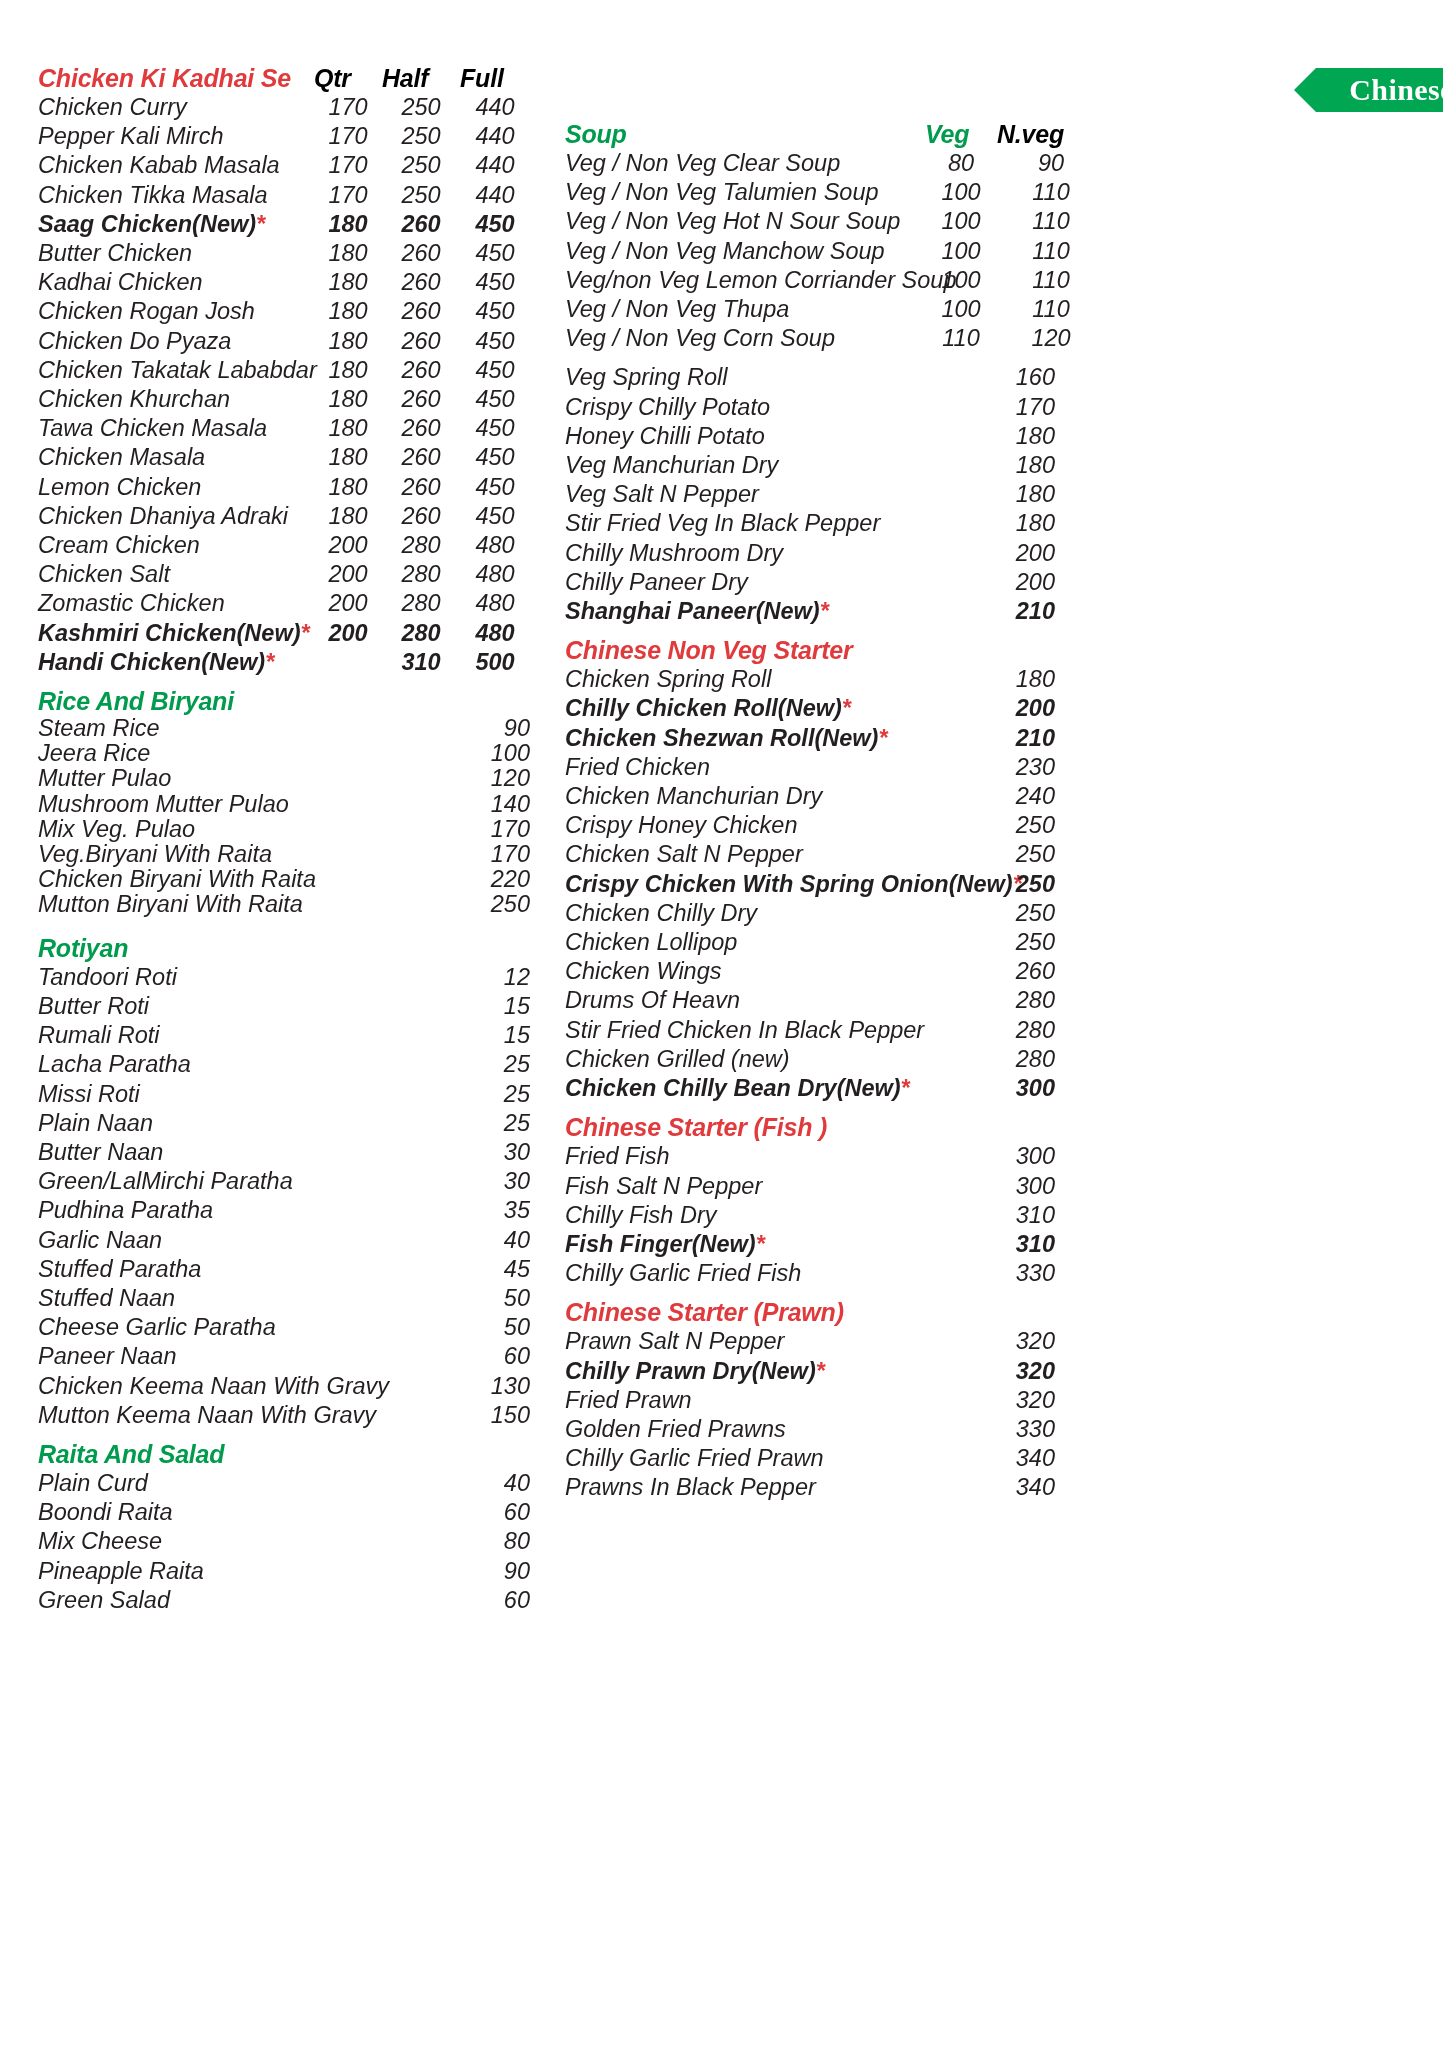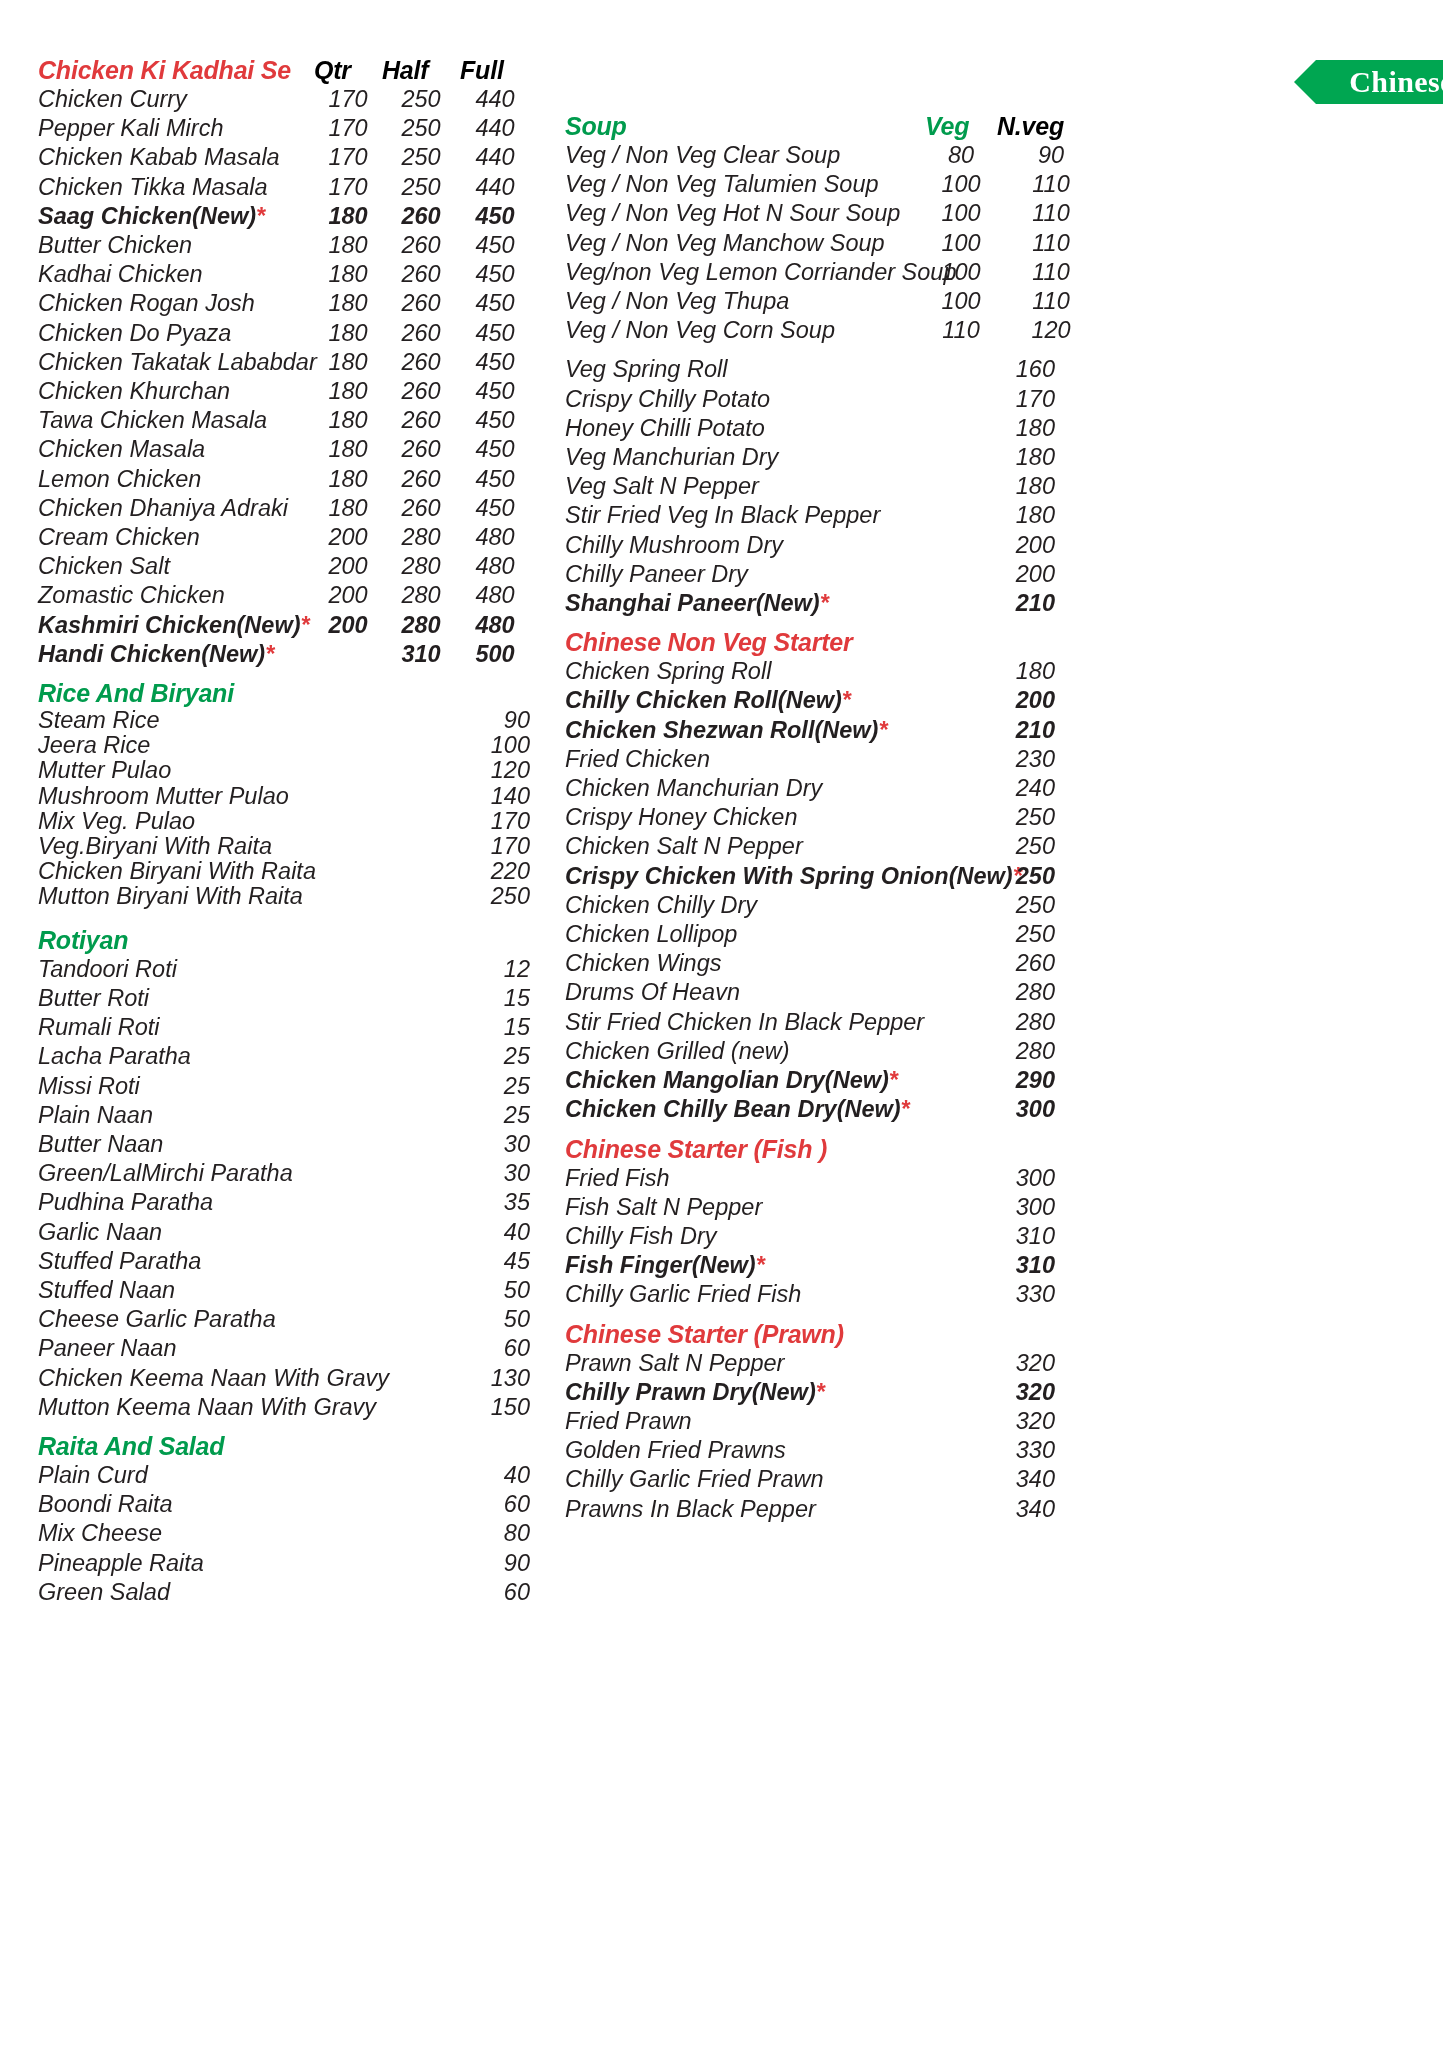--- a/index.html
+++ b/index.html
@@ -19,21 +19,21 @@
   .page {
     position: relative;
     width: 1443px;
     height: 2048px;
     padding: 0;
     box-sizing: border-box;
   }
 
   .col {
     position: absolute;
-    top: 8px;
+    top: 16px;
   }
   .col-left  { left: 38px;  width: 492px; }
   .col-right { left: 565px; width: 845px; }
 
   
   .sec { margin: 0; padding: 0; }
 
   .sec-head {
     display: grid;
     align-items: baseline;
@@ -545,24 +545,20 @@
           </div>
           <div class="row gr">
             <span class="nm">Stir Fried Chicken In Black Pepper</span>
             <span class="p">280</span>
           </div>
           <div class="row gr">
             <span class="nm">Chicken Grilled (new)</span>
             <span class="p">280</span>
           </div>
           <div class="row gr bold">
-            <span class="nm">Chicken Mangolian Dry(New)<span class="star">*</span></span>
-            <span class="p">290</span>
-          </div>
-          <div class="row gr bold">
             <span class="nm">Chicken Chilly Bean  Dry(New)<span class="star">*</span></span>
             <span class="p">300</span>
           </div>
         </div>
     </div>
 
     <div class="spacer-s"></div>
 
     <div class="sec">
       <div class="sec-head red">

